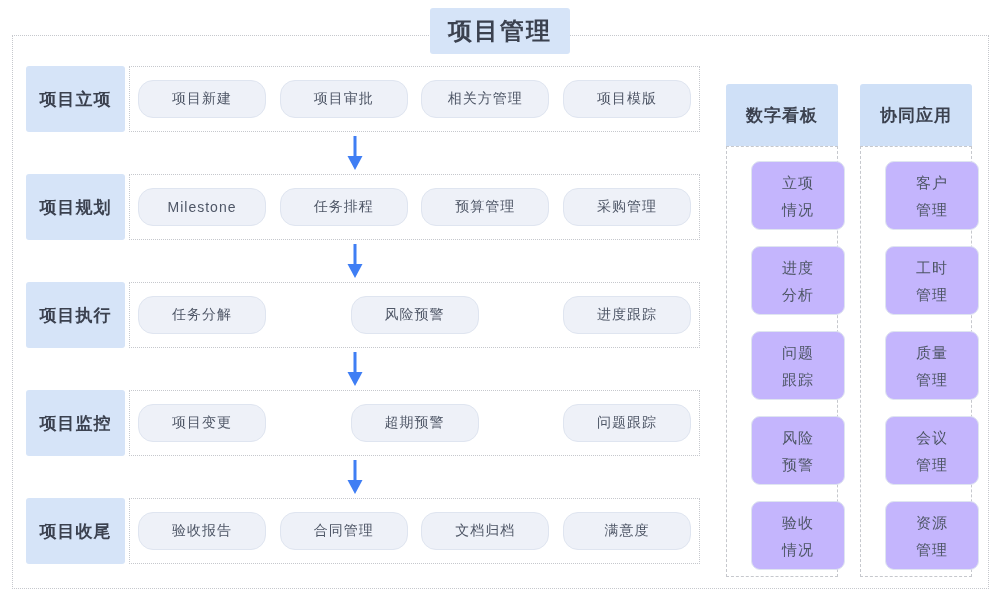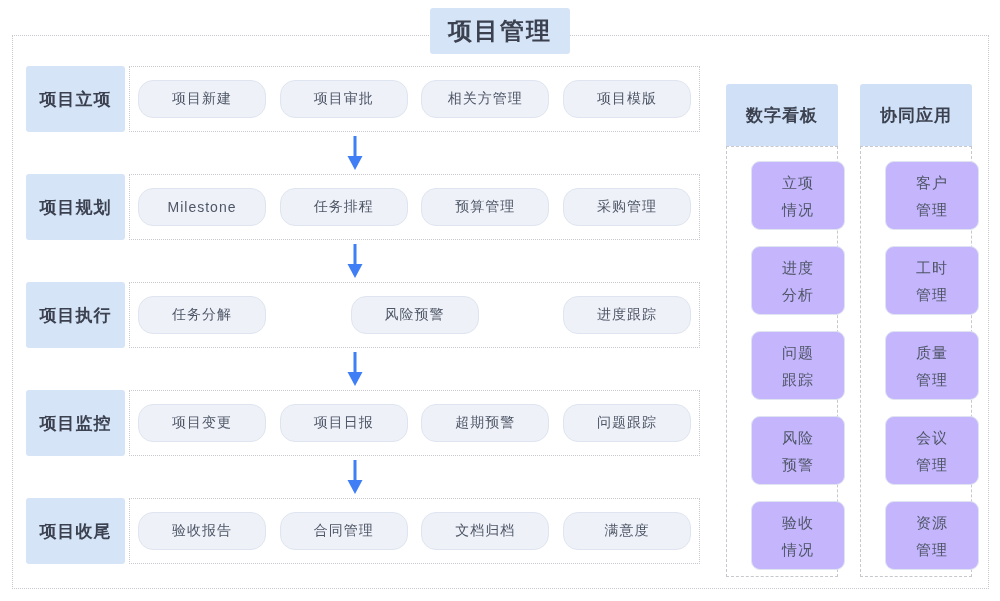--- a/index.html
+++ b/index.html
@@ -108,21 +108,20 @@
     <svg width="16" height="34" viewBox="0 0 16 34">
       <rect x="6.5" y="0" width="3" height="21" fill="#3f7ef4"></rect>
       <polygon points="0.5,20 15.5,20 8,34" fill="#3f7ef4"></polygon>
     </svg>
   </div>
 
   <div class="flow-row">
     <div class="stage-label">项目监控</div>
     <div class="row-items">
       <div class="item-box">项目变更</div>
-      <div class="item-box">项目日报</div>
       <div class="item-box">超期预警</div>
       <div class="item-box">问题跟踪</div>
     </div>
   </div>
 
   <div class="arrow-row">
     <svg width="16" height="34" viewBox="0 0 16 34">
       <rect x="6.5" y="0" width="3" height="21" fill="#3f7ef4"></rect>
       <polygon points="0.5,20 15.5,20 8,34" fill="#3f7ef4"></polygon>
     </svg>

